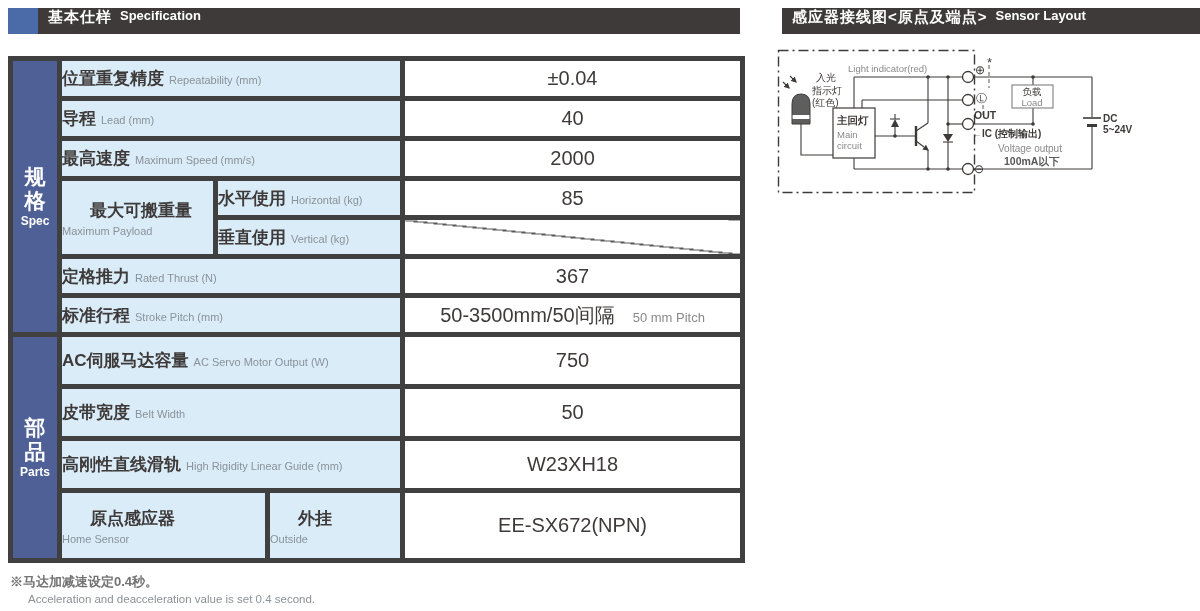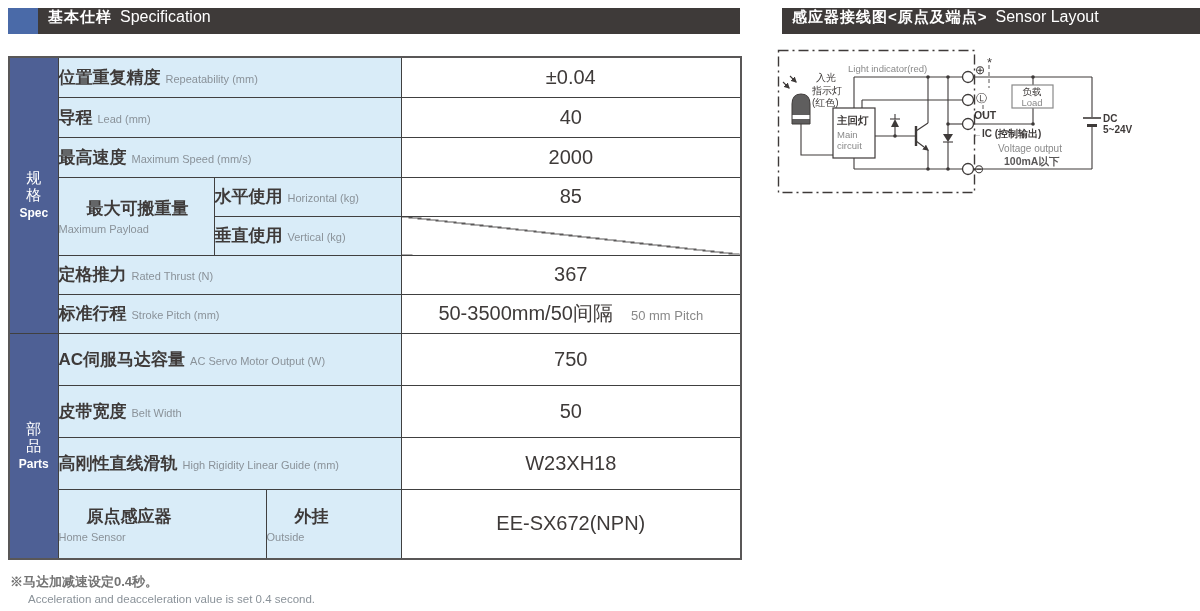--- a/index.html
+++ b/index.html
@@ -5,31 +5,31 @@
   html,body{margin:0;padding:0;background:#fff;}
   .page{position:relative;width:1200px;height:611px;background:#ffffff;
         font-family:"Liberation Sans",sans-serif;overflow:hidden;color:#3e3a39;}
 
   
   .hdr{position:absolute;display:flex;align-items:stretch;height:26px;}
   .hdr .sq{width:30px;background:#4a6aa8;}
   .hdr .bar{flex:1;background:#3e3a39;color:#fff;display:flex;
             padding-left:10px;gap:8px;white-space:nowrap;overflow:hidden;}
   .hdr .hzh{font-size:15px;font-weight:700;letter-spacing:1px;}
-  .hdr .hen{font-size:16px;font-weight:400;}
+  .hdr .hen{font-size:13px;font-weight:700;}
   .hdr-left{left:8px;top:8px;width:732px;}
   .hdr-right{left:782px;top:8px;width:418px;flex-direction:column;}
 
   
   table.spec{position:absolute;left:8px;top:56px;width:732px;border-collapse:collapse;
              table-layout:fixed;border:2px solid #595757;}
-  .spec td,.spec th{border:1px solid #404040;padding:0;vertical-align:middle;}
+  .spec td,.spec th{border:5px solid #404040;padding:0;vertical-align:middle;}
   .h40{height:40px}.h39{height:39px}.h52{height:52px}.h74{height:70px}
   .sec{background:#4e6095;color:#fff;text-align:center;}
-  .sec-zh{font-size:15px;font-weight:400;line-height:1.12;width:24px;margin:0 auto;word-break:break-all;}
+  .sec-zh{font-size:21px;font-weight:700;line-height:1.12;width:24px;margin:0 auto;word-break:break-all;}
   .sec-en{font-size:12px;margin-top:2px;}
   .lbl{background:#d9ecf8;padding-left:12px;}
   .lblrow{display:flex;align-items:baseline;gap:5px;}
   .zh{font-size:17px;font-weight:600;color:#3e3a39;white-space:nowrap;}
   .en{font-size:11px;color:#8a9299;white-space:nowrap;}
   .blk .zh{display:block;padding-left:28px;}
   .blk .en{display:block;margin-top:3px;}
   .val{background:#fff;text-align:center;font-size:20px;color:#3e3a39;}
   .val .suffix{font-size:13px;color:#898989;margin-left:18px;}
   .diag{background:linear-gradient(to top right,

